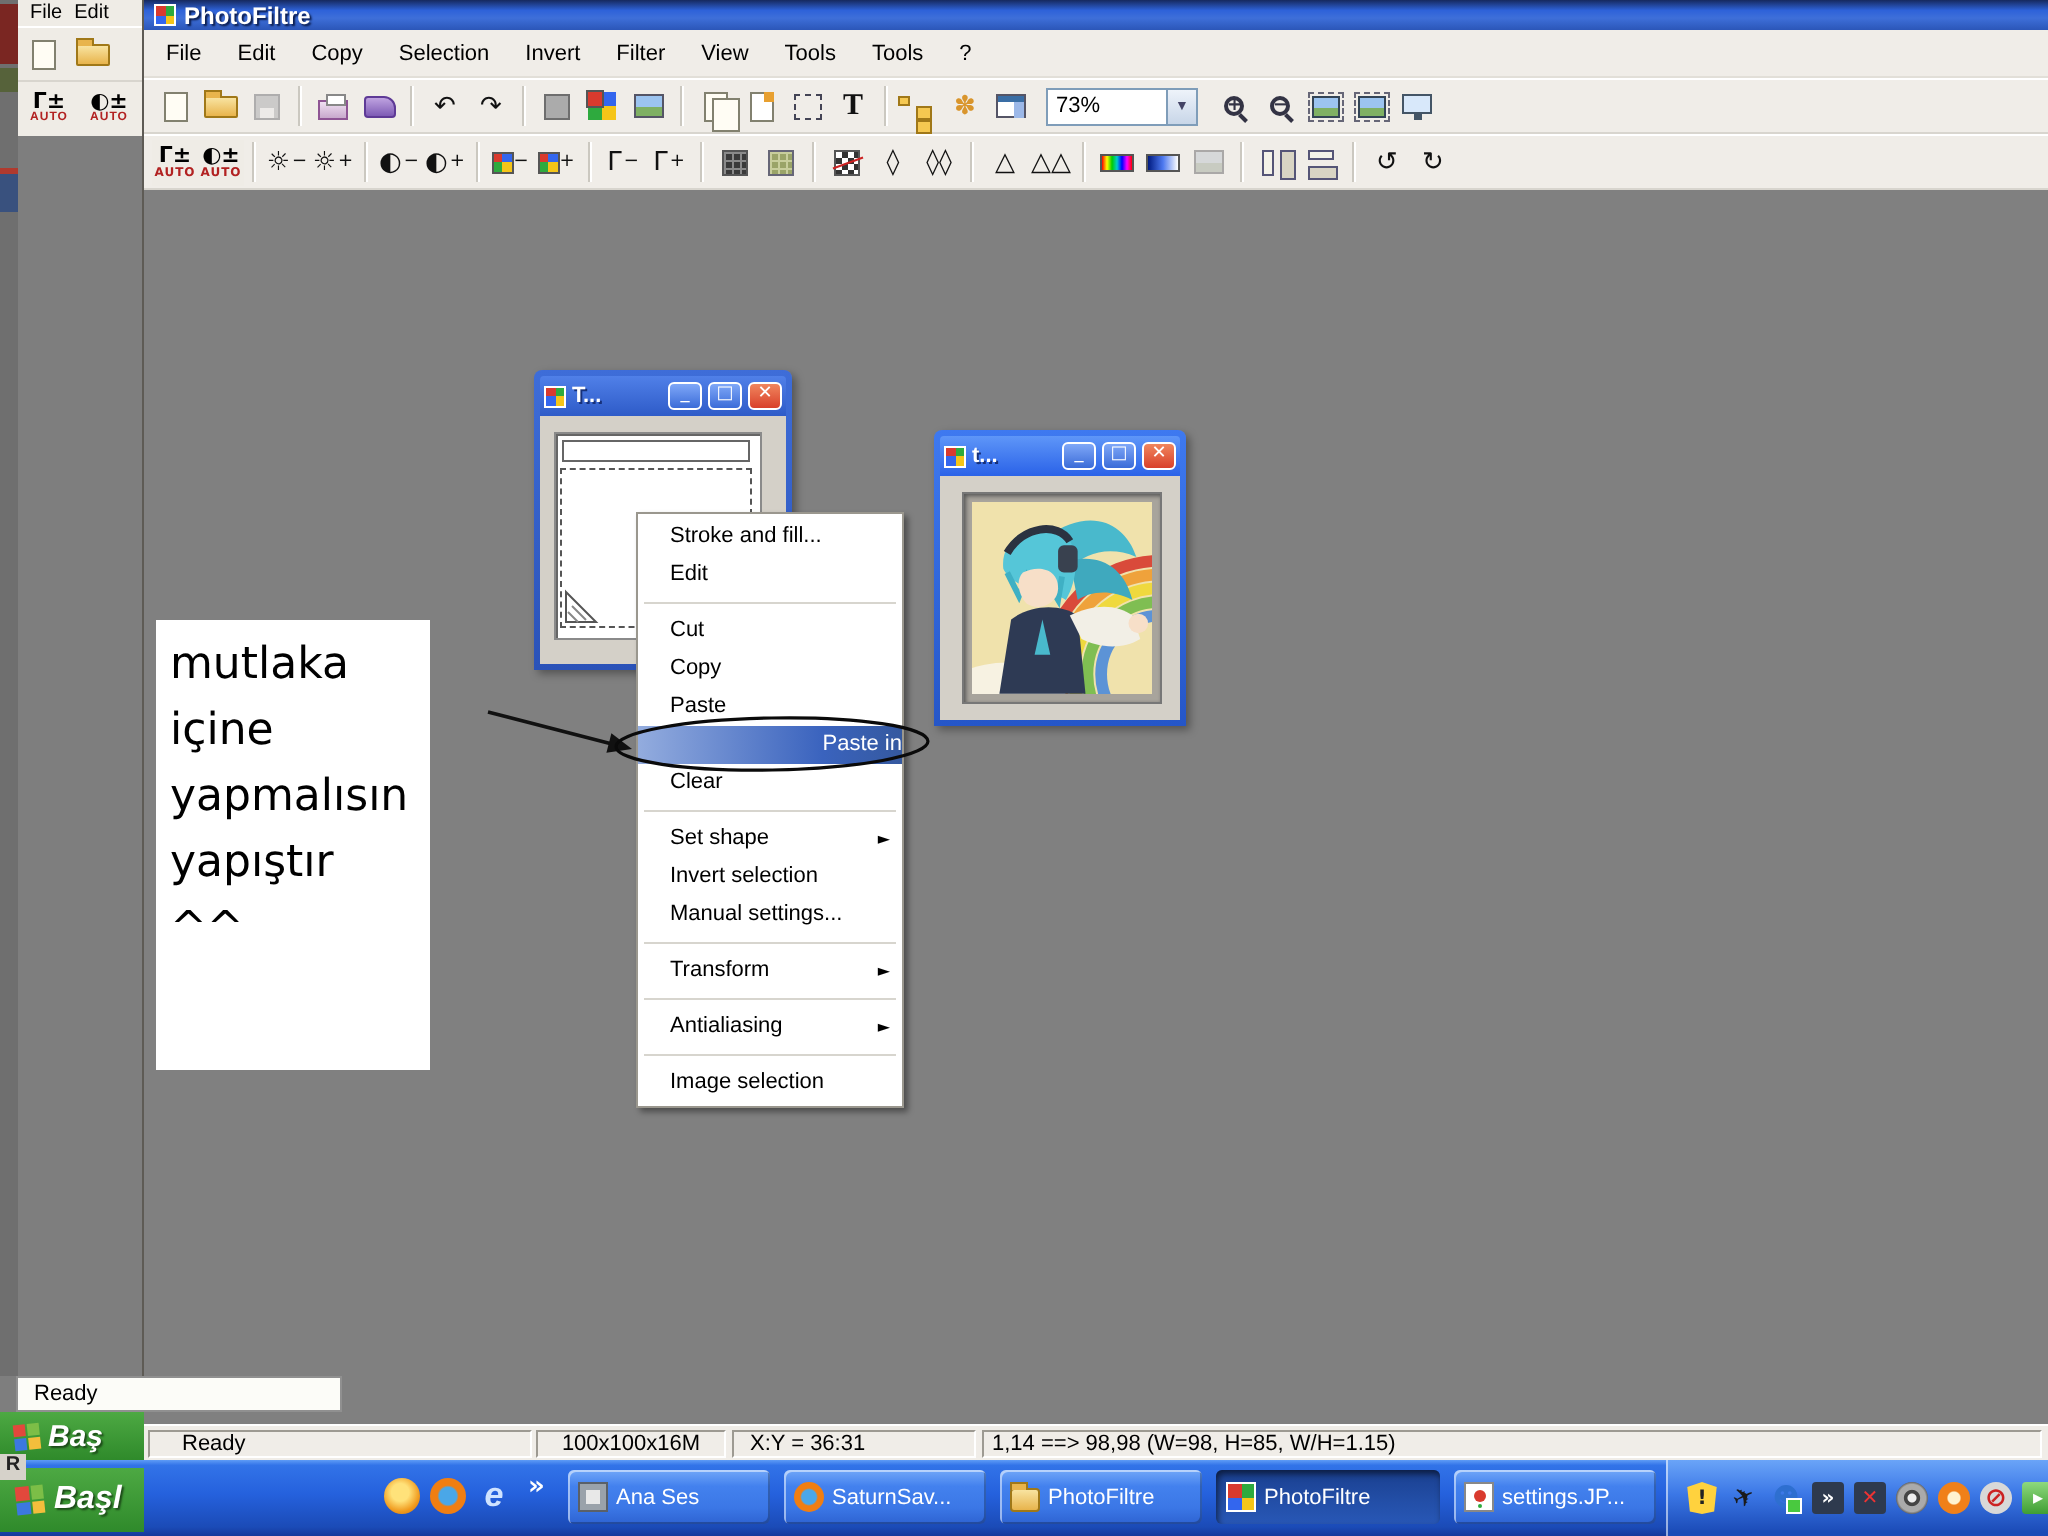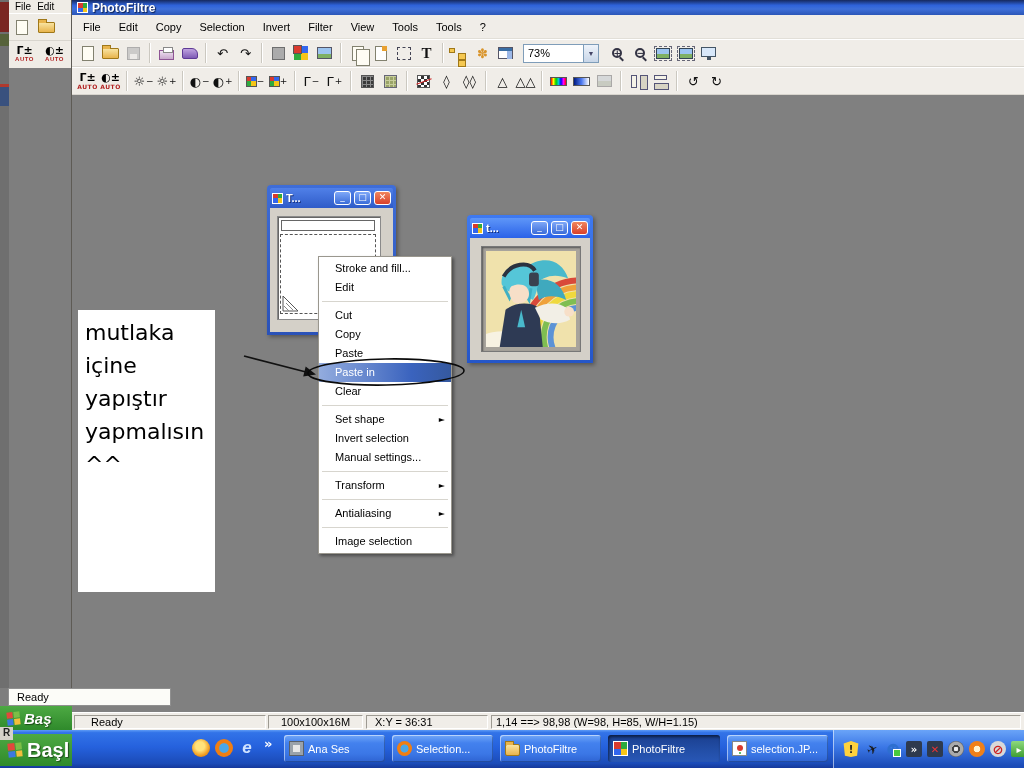--- a/index.html
+++ b/index.html
@@ -108,21 +108,21 @@
     background:linear-gradient(90deg,#F00,#FF0,#0C0,#0CC,#00F,#F0F,#F00);}
   .s-bluebar{width:17px;height:9px;border:1px solid #555;
     background:linear-gradient(90deg,#001A80,#4D79F0,#FFF);}
   .s-fliph{width:6px;height:13px;border:1px solid #557;background:#F4F2E8;position:relative;margin-right:8px;}
   .s-fliph::after{content:"";position:absolute;left:8px;top:-1px;width:6px;height:13px;border:1px solid #557;background:#D8D4C4;}
   .s-flipv{width:13px;height:5px;border:1px solid #557;background:#F4F2E8;position:relative;margin-bottom:8px;}
   .s-flipv::after{content:"";position:absolute;left:-1px;top:7px;width:13px;height:5px;border:1px solid #557;background:#D8D4C4;}
 
   
   .canvas{left:72px;top:95px;width:952px;height:617px;background:#808080;z-index:1;}
-  .note{left:78px;top:310px;width:137px;height:282px;background:#FFFFFF;z-index:3;
+  .note{left:78px;top:310px;width:137px;height:225px;background:#FFFFFF;z-index:3;
     font-family:"DejaVu Sans",sans-serif;font-size:22px;color:#000;padding:6px 0 0 7px;line-height:33px;}
   .arrow{left:242px;top:352px;z-index:6;}
   .ellipseOv{left:304px;top:356px;z-index:7;}
 
   
   .imgwin{position:absolute;z-index:3;padding:3px;border-radius:4px 4px 0 0;box-shadow:2px 2px 4px rgba(0,0,0,.35);}
   .win1{left:267px;top:185px;width:129px;height:150px;background:linear-gradient(#3E6DD8,#2A52B8);}
   .win2{left:467px;top:215px;width:126px;height:148px;background:linear-gradient(#3E79F0,#2556C8);}
   .iwtitle{height:20px;display:flex;align-items:center;gap:3px;padding:0 2px;border-radius:2px 2px 0 0;}
   .win1 .iwtitle{background:linear-gradient(#5080E8,#2E5BC8);}
@@ -143,21 +143,21 @@
   .fold{position:absolute;left:3px;top:77px;}
   .imgframe2{position:absolute;left:11px;top:8px;width:100px;height:106px;background:#A8A49C;
     border:1px solid #777;box-shadow:inset 1px 1px 2px #555;}
   .img2{position:absolute;left:4px;top:4px;width:90px;height:96px;background:#F0E2AC;overflow:hidden;}
 
   
   .ctxmenu{left:318px;top:256px;width:134px;z-index:6;background:#FFFFFF;border:1px solid #9A978E;
     padding:2px 0;box-shadow:2px 2px 3px rgba(0,0,0,.4);}
   .mi{height:19px;line-height:19px;font-size:11px;color:#000;padding-left:16px;position:relative;white-space:nowrap;}
   .mi .sarr{position:absolute;right:6px;top:0;font-size:8px;font-family:"DejaVu Sans",sans-serif;}
-  .mi.hl{background:linear-gradient(90deg,#93ACDE,#3A63BE 70%,#35599F);color:#FFF;}
+  .mi.hl{background:linear-gradient(90deg,#93ACDE,#3A63BE 70%,#35599F);color:#FFF;text-align:right;}
   .msep{height:1px;background:#D7D5CE;margin:4px 3px;}
 
   
   .readybox{left:8px;top:688px;width:163px;height:18px;background:#FCFCF8;border:1px solid #909090;
     font-size:11px;color:#000;padding:2px 0 0 8px;z-index:3;}
   .startfrag{left:0;top:706px;width:72px;height:24px;z-index:3;display:flex;align-items:center;gap:4px;
     background:linear-gradient(#4DA943,#2F8A2B);padding-left:7px;overflow:hidden;}
   .startfrag .lbl{color:#fff;font-weight:bold;font-style:italic;font-size:15px;text-shadow:1px 1px 1px #1C4A18;}
   .rpatch{left:0;top:727px;width:13px;height:13px;background:#D6D2CA;z-index:6;font-size:10px;
     font-weight:bold;color:#222;text-align:center;line-height:12px;}
@@ -173,21 +173,21 @@
 
   
   .taskbar{left:0;top:730px;width:1024px;height:38px;z-index:4;
     background:linear-gradient(180deg,#5E9BF6 0%,#3273E8 7%,#2561DD 45%,#1B4BB7 88%,#15389B 100%);}
   .winflag{display:inline-grid;grid-template-columns:1fr 1fr;grid-template-rows:1fr 1fr;gap:1px;
     transform:rotate(-6deg);flex:none;}
   .winflag i:nth-child(1){background:#E2483C;}.winflag i:nth-child(2){background:#7CBE47;}
   .winflag i:nth-child(3){background:#3C78E0;}.winflag i:nth-child(4){background:#F3BE3C;}
   .startback{position:absolute;left:0;top:4px;width:72px;height:32px;display:flex;align-items:center;gap:5px;
     background:linear-gradient(#4DA943,#2F8A2B);padding-left:8px;z-index:1;overflow:hidden;}
-  .startback .lbl{color:#fff;font-weight:bold;font-size:20px;text-shadow:1px 1px 1px #1C4A18;}
+  .startback .lbl{color:#fff;font-weight:bold;font-style:italic;font-size:16px;text-shadow:1px 1px 1px #1C4A18;}
   .startbtn{position:absolute;left:70px;top:1px;width:116px;height:36px;display:flex;align-items:center;gap:6px;
     border-radius:0 17px 17px 0;background:linear-gradient(#59B34C,#3B9433 45%,#2F7F2A);
     box-shadow:inset 0 2px 3px rgba(255,255,255,.45),2px 0 4px rgba(0,0,0,.45);padding-left:10px;z-index:2;}
   .startbtn .lbl{color:#fff;font-weight:bold;font-style:italic;font-size:17px;text-shadow:1px 1px 2px #1C4A18;}
   .ql{position:absolute;left:192px;top:9px;display:flex;gap:5px;align-items:center;z-index:2;}
   .qlico{width:18px;height:18px;border-radius:50%;flex:none;}
   .q-sun{background:radial-gradient(circle at 45% 40%,#FFE27A 0 30%,#F09A1D 65%,#C86E10);}
   .q-ff{background:radial-gradient(circle at 50% 50%,#4AA7E8 0 34%,#F07E12 42% 100%);}
   .q-ie{background:none;color:#CFE3FF;font-size:17px;font-weight:bold;font-style:italic;line-height:18px;text-align:center;}
   .chev{position:absolute;left:264px;top:6px;color:#FFF;font-weight:bold;font-size:13px;z-index:2;
@@ -462,22 +462,22 @@
       </div>
       <div class="tbtn">
         <span class="g13">↻</span>
       </div>
     </div>
   <div class="abs canvas"></div>
 
   <div class="abs note" id="note">
       <div>mutlaka</div>
       <div>içine</div>
+      <div>yapmalısın</div>
       <div>yapıştır</div>
-      <div>yapmalısın</div>
       <div>^^</div>
     </div>
 
   <svg class="abs arrow" width="80" height="28">
     <path d="M2,4 L64,20" stroke="#111" stroke-width="1.8" fill="none"></path>
     <polygon points="74,22.5 61.2,24.4 63.7,14.6" fill="#111"></polygon>
   </svg>
 
   <div class="imgwin win1">
     <div class="iwtitle">
@@ -609,38 +609,38 @@
         <div class="qlico q-ie">e</div>
       </div>
     <span class="chev">»</span>
     <div class="taskbtns" id="taskbtns">
         <div class="tkb">
           <span class="tki i-volume"></span>
           <span>Ana Ses</span>
         </div>
         <div class="tkb">
           <span class="tki i-firefox"></span>
-          <span>Selection...</span>
+          <span>SaturnSav...</span>
         </div>
         <div class="tkb">
           <span class="tki i-folder"></span>
           <span>PhotoFiltre</span>
         </div>
         <div class="tkb active">
           <span class="tki i-photofiltre">
             <i></i>
             <i></i>
             <i></i>
             <i></i>
           </span>
           <span>PhotoFiltre</span>
         </div>
         <div class="tkb">
           <span class="tki i-viewer"></span>
-          <span>selection.JP...</span>
+          <span>settings.JP...</span>
         </div>
       </div>
     <div class="tray" id="tray">
         <div class="tico t-shield">!</div>
         <div class="tico t-rocket">✈</div>
         <div class="tico t-person">☻</div>
         <div class="tico t-netwave">»</div>
         <div class="tico t-netx">✕</div>
         <div class="tico t-cd"></div>
         <div class="tico t-orange"></div>

